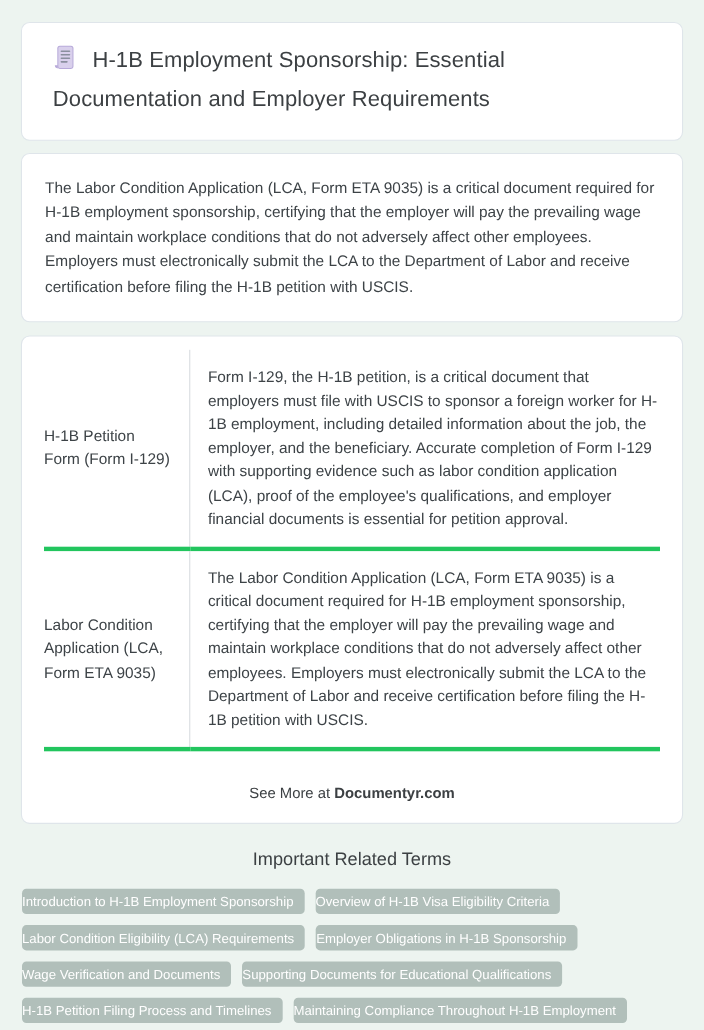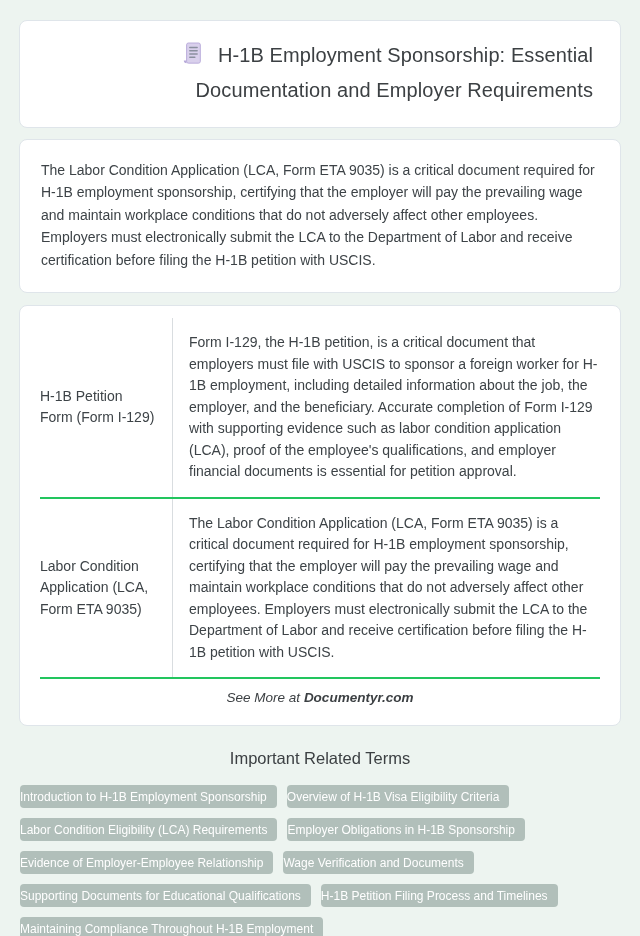--- a/index.html
+++ b/index.html
@@ -21,21 +21,21 @@
   .card {
     background: #ffffff;
     border: 1px solid #dfe5ea;
     border-radius: 8px;
     box-sizing: border-box;
   }
   
   .card-title {
     padding: 19px 27px 21px 28px;
     margin-bottom: 11px;
-    text-align: right;
+    text-align: left;
   }
   .title-line {
     font-size: 20px;
     line-height: 31px;
     font-weight: 500;
     color: #3c4043;
     letter-spacing: 0.1px;
   }
   .doc-icon {
     display: inline-block;
@@ -59,36 +59,35 @@
     margin-bottom: 23px;
   }
   table.terms {
     width: 100%;
     border-collapse: collapse;
   }
   table.terms td {
     font-size: 14px;
     line-height: 21.5px;
     vertical-align: middle;
-    border-bottom: 2px solid #22c55e;
+    border-bottom: 4px solid #22c55e;
   }
   td.term-cell {
     width: 118px;
     padding: 14px 14px 14px 0;
     color: #3d4347;
   }
   td.def-cell {
     border-left: 1px solid #d9dde0;
     padding: 14px 2px 14px 16px;
     color: #3d4347;
   }
   .see-more {
-    margin-top: 11px;
+    margin-top: 30px;
     text-align: center;
-    font-style: italic;
     font-size: 13.5px;
     color: #3c4043;
   }
   .see-more .site {
     font-weight: bold;
   }
   
   .related-heading {
     margin: 16px 0 17px 0;
     text-align: center;
@@ -160,20 +159,19 @@
     </div>
   </div>
 
   <h2 class="related-heading">Important Related Terms</h2>
 
   <div class="tags">
     <span class="tag">Introduction to H-1B Employment Sponsorship</span>
     <span class="tag">Overview of H-1B Visa Eligibility Criteria</span>
     <span class="tag">Labor Condition Eligibility (LCA) Requirements</span>
     <span class="tag">Employer Obligations in H-1B Sponsorship</span>
-    <span class="tag">Evidence of Employer-Employee Relationship</span>
     <span class="tag">Wage Verification and Documents</span>
     <span class="tag">Supporting Documents for Educational Qualifications</span>
     <span class="tag">H-1B Petition Filing Process and Timelines</span>
     <span class="tag">Maintaining Compliance Throughout H-1B Employment</span>
   </div>
 
 </div>
 
 </body></html>

